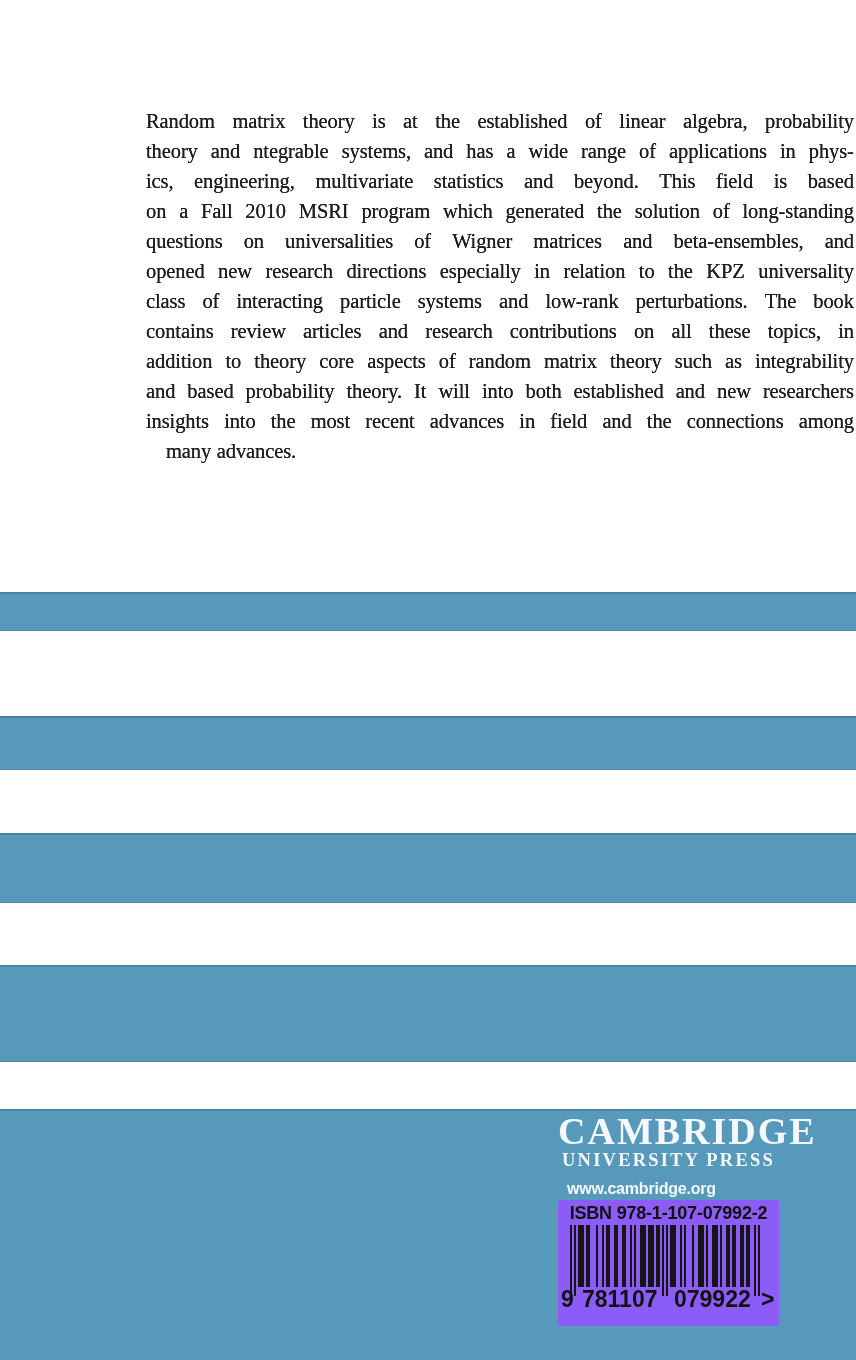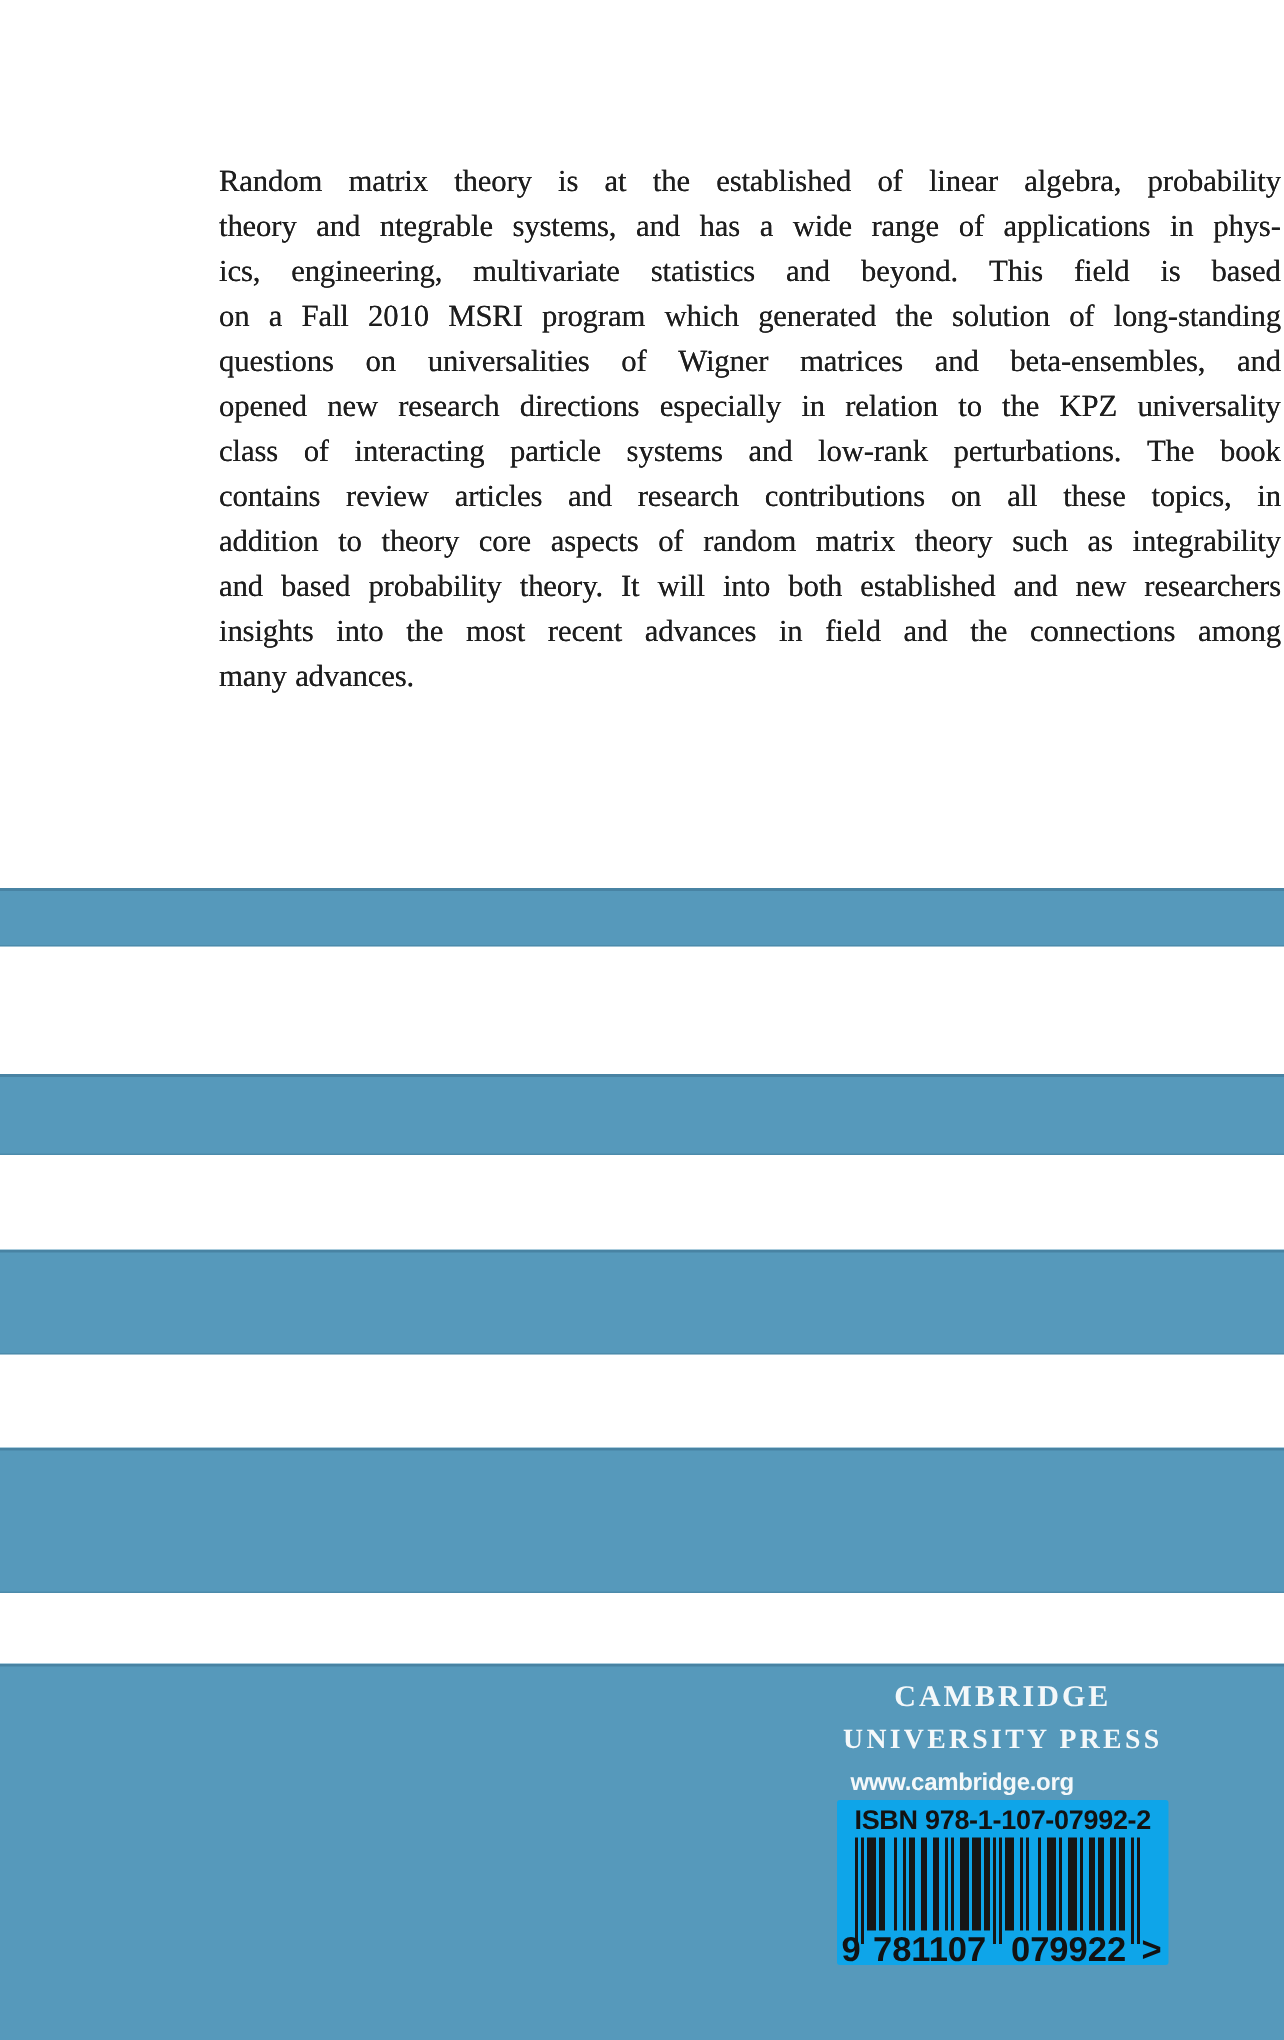--- a/index.html
+++ b/index.html
@@ -9,53 +9,53 @@
     font-family:"Liberation Serif", serif;
   }
 
   
   .blurb { position:absolute; left:146px; top:106px; width:708px; color:#1e1e1e; }
   .blurb .line {
     display:flex; justify-content:space-between; height:30px;
     font-size:20.5px; line-height:30px; letter-spacing:-0.1px;
     text-shadow:0 0 0.4px currentColor; white-space:nowrap;
   }
-  .blurb .line.last { justify-content:flex-start; gap:5.6px; }
+  .blurb .line.last { justify-content:flex-start; gap:5.6px;margin-left:20px; }
 
   
   .stripe, .band {
     position:absolute; left:0; width:856px;
     background:var(--blue, #5699bb);
     box-shadow: inset 0 2px 0 rgba(35,75,100,.28), inset 0 -1px 0 rgba(35,75,100,.18);
   }
   .stripe1 { top:592px;  height:39px; }
   .stripe2 { top:716px;  height:54px; }
   .stripe3 { top:833px;  height:70px; }
   .stripe4 { top:965px;  height:97px; }
   .band    { top:1109px; height:251px; box-shadow: inset 0 2px 0 rgba(35,75,100,.28); }
 
   
   .publisher { position:absolute; left:558px; top:1118px; width:221px; color:#f4f8fa; }
   .pub-wordmark {
-    font-family:"Liberation Serif", serif; font-weight:700; font-size:20px;
+    font-family:"Liberation Serif", serif; font-weight:700; font-size:38px;
     line-height:26px; letter-spacing:2px; text-align:center; white-space:nowrap;
   }
   .pub-imprint {
     font-family:"Liberation Serif", serif; font-weight:700; font-size:18.5px;
     line-height:18px; letter-spacing:2.2px; text-align:center; margin-top:7px; white-space:nowrap;
   }
   .pub-site {
     font-family:"Liberation Sans", sans-serif; font-weight:700; font-size:16px;
     letter-spacing:-0.2px; margin-top:11px; padding-left:9px; white-space:nowrap;
   }
 
   
   .isbn-box {
-    position:absolute; left:558px; top:1200px; width:221px; height:110px;
-    background:#0ea5e9; border-radius:2px;
+    position:absolute; left:558px; top:1200px; width:221px; height:126px;
+    background:#8b5cf6; border-radius:2px;
   }
   .isbn-label {
     position:absolute; top:2px; left:0; right:0; text-align:center;
     font-family:"Liberation Sans", sans-serif; font-weight:700; font-size:18px;
     letter-spacing:-0.2px; line-height:22px; color:#121212; white-space:nowrap;
   }
   .barcode { position:absolute; left:12px; top:25px; width:190px; height:71px; }
   .barcode .bar { position:absolute; top:0; width:2px; height:62px; background:#161616; }
   .barcode .bar.guard { height:71px; }
   .ean-digits span {

